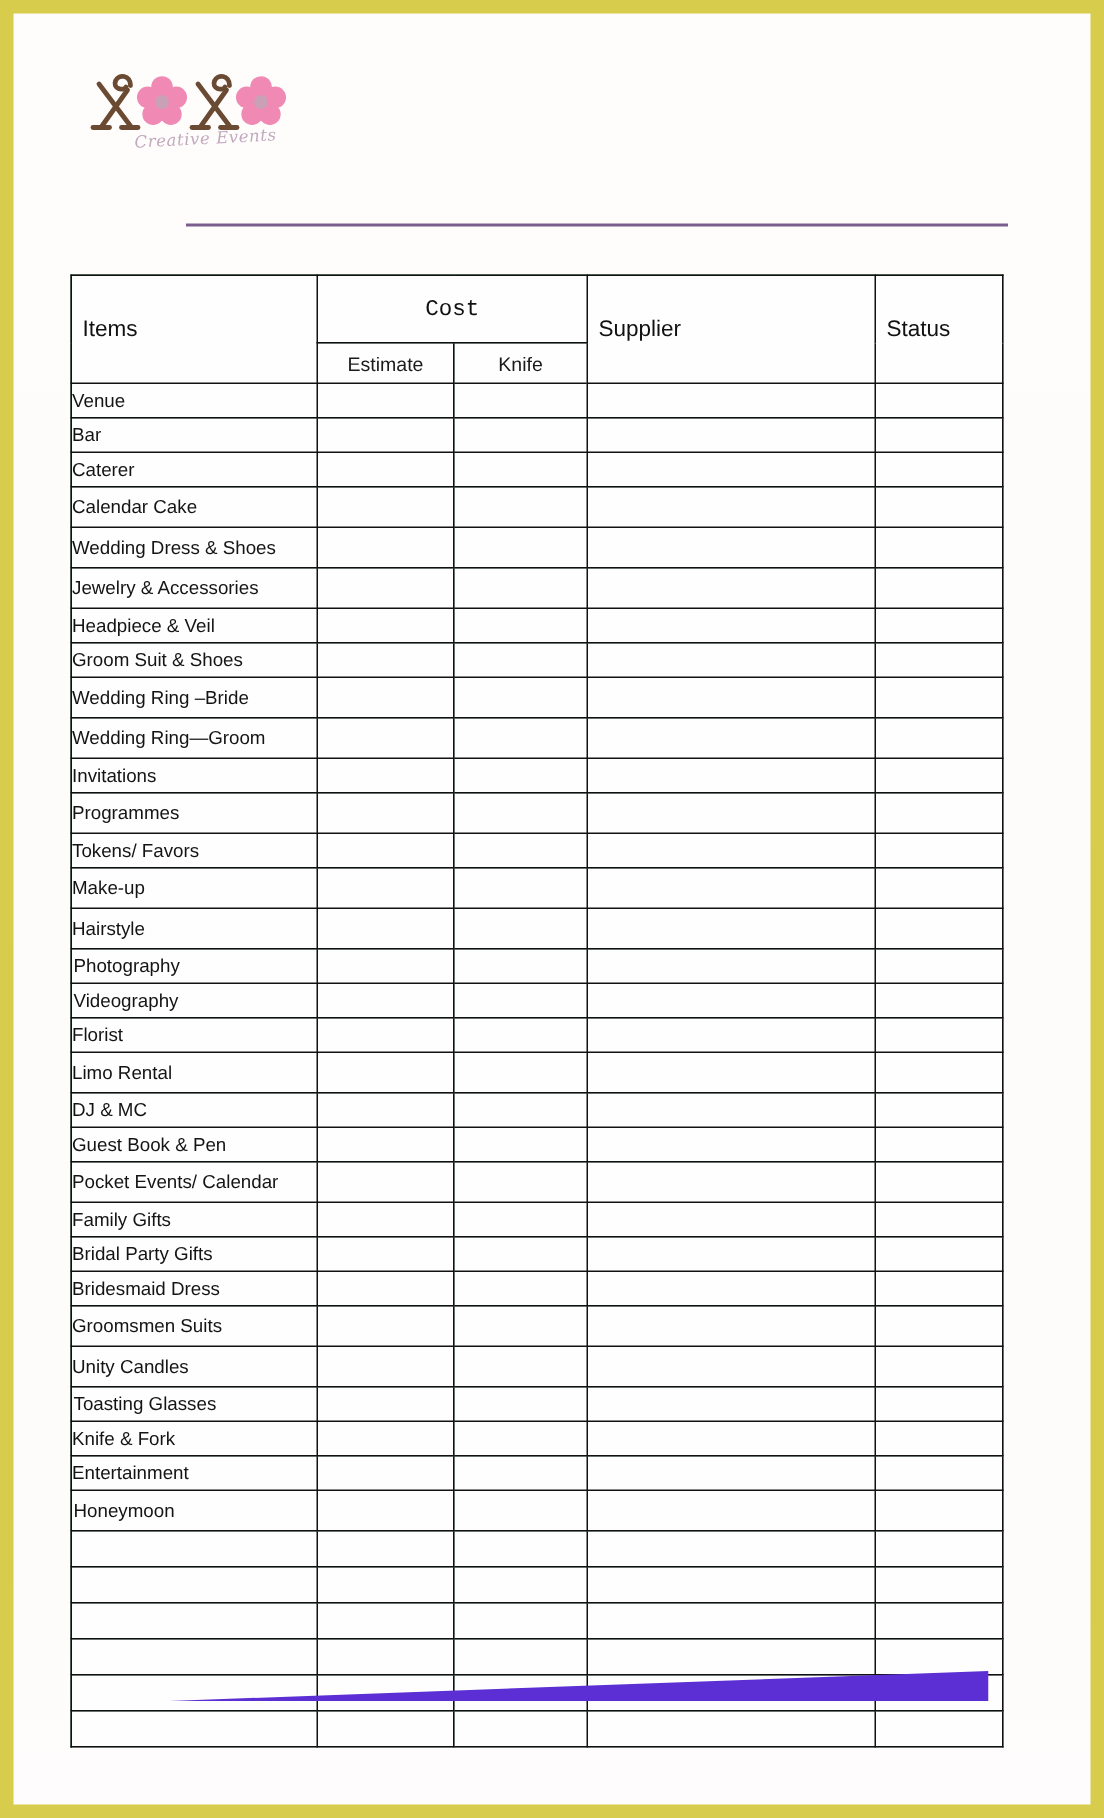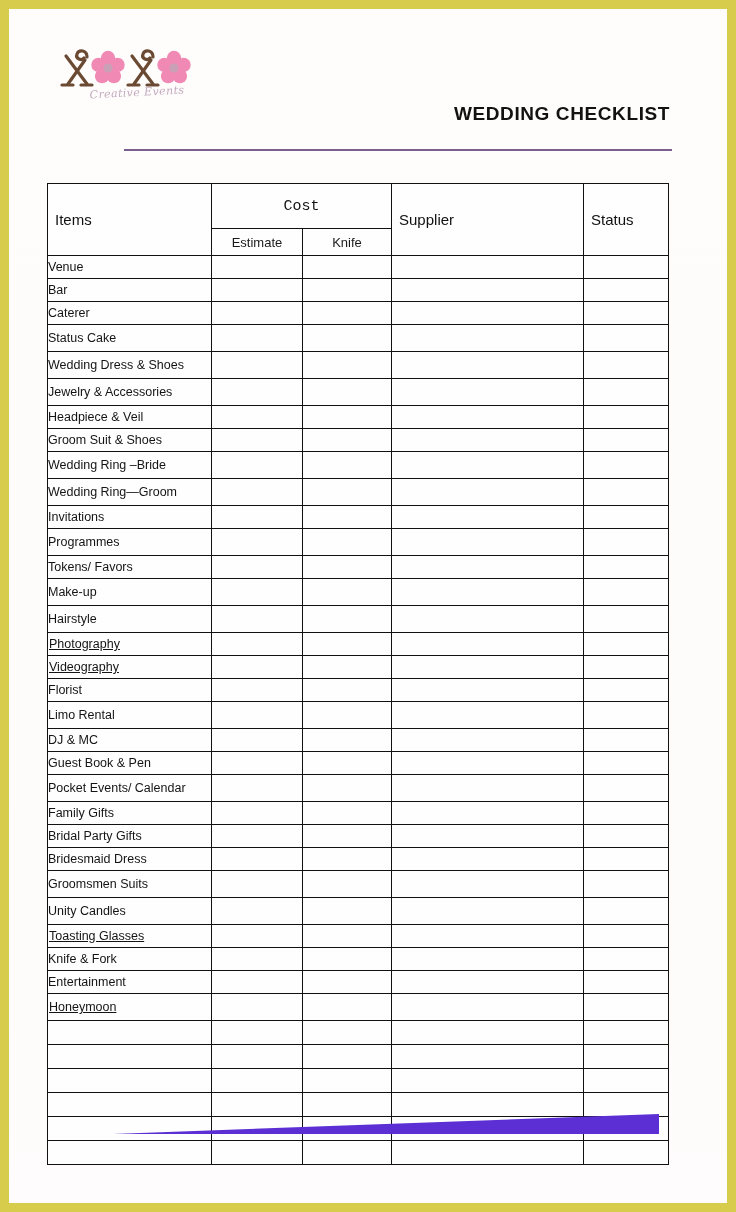--- a/index.html
+++ b/index.html
@@ -124,21 +124,21 @@
   tr.item-row td { height: 22px; }
   tr.item-row.tall td { height: 26px; }
   td.item-label {
     font-size: 12.5px;
     color: #141414;
     padding-left: 5px;
     white-space: nowrap;
     overflow: visible;
     margin-left: 36px;
   }
-  td.item-label.tight { padding-left: 1px; text-decoration: underline; }
+  td.item-label.tight { padding-left: 1px; }
   tr.blank-row td { height: 23px; }
 
   
   .tri {
     position: absolute;
     left: 113px;
     top: 1108px;
     width: 546px;
     height: 28px;
   }
@@ -202,21 +202,20 @@
           <circle cx="5.9" cy="8.1" r="7.2"></circle>
           <circle cx="-5.9" cy="8.1" r="7.2"></circle>
           <circle cx="-9.5" cy="-3.1" r="7.2"></circle>
         </g>
         <circle cx="0" cy="0" r="4.6" fill="#c9a0b6"></circle>
       </g>
     </svg>
     <div class="logo-tagline">Creative Events</div>
   </div>
 
-  <div class="doc-title">WEDDING CHECKLIST</div>
   <div class="title-rule"></div>
 
   <div class="tbl-wrap">
     <table class="checklist">
       <colgroup>
         <col class="col-items">
         <col class="col-estimate">
         <col class="col-actual">
         <col class="col-supplier">
         <col class="col-status">
@@ -257,21 +256,21 @@
             <td></td>
           </tr>
           <tr class="item-row">
             <td class="item-label">Caterer</td>
             <td></td>
             <td></td>
             <td></td>
             <td></td>
           </tr>
           <tr class="item-row tall">
-            <td class="item-label">Status Cake</td>
+            <td class="item-label">Calendar Cake</td>
             <td></td>
             <td></td>
             <td></td>
             <td></td>
           </tr>
           <tr class="item-row tall">
             <td class="item-label">Wedding Dress &amp; Shoes</td>
             <td></td>
             <td></td>
             <td></td>

